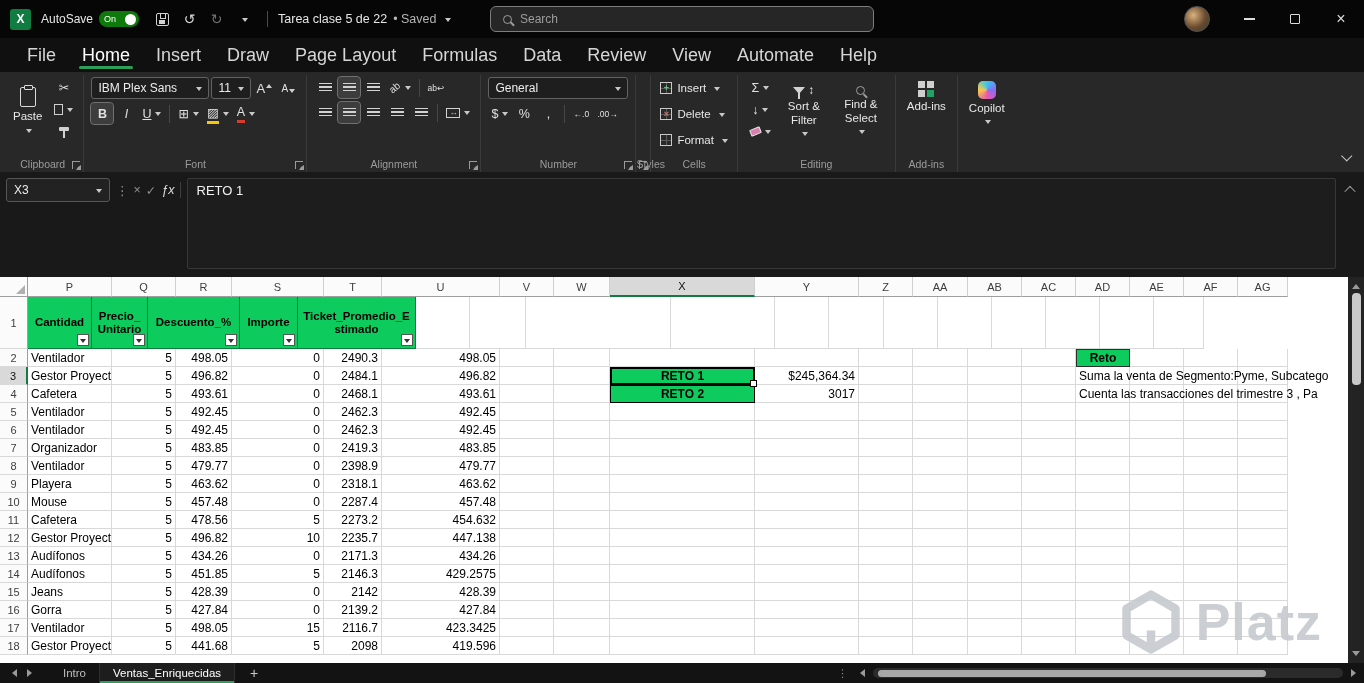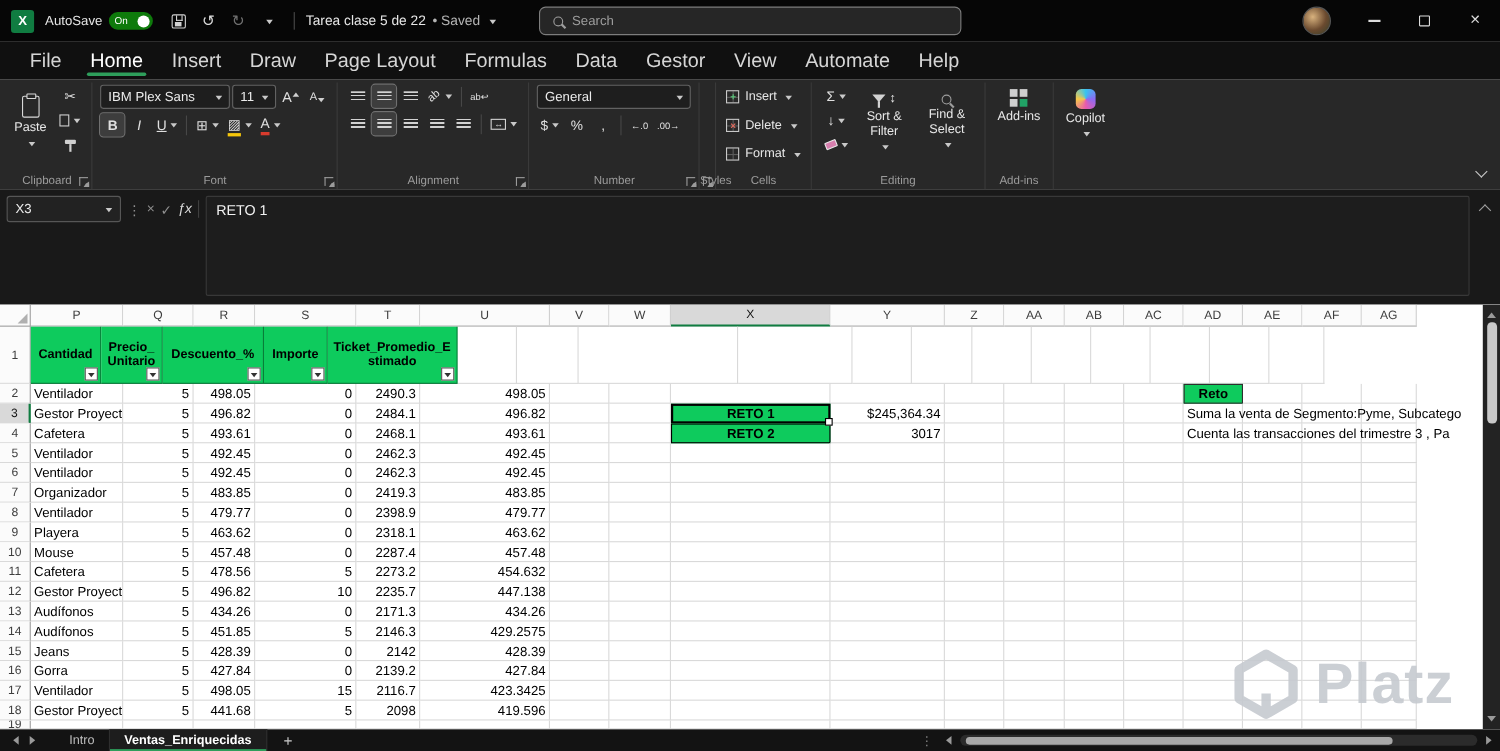--- a/index.html
+++ b/index.html
@@ -141,21 +141,21 @@
   .watermark{position:absolute;right:42px;bottom:8px;display:flex;align-items:center;gap:12px;color:#c6cad0;opacity:.9;z-index:5;pointer-events:none;}
   .watermark .wm-text{font-size:52px;font-weight:bold;letter-spacing:1px;}
 
   
   .sheetbar{height:20px;background:#131313;display:flex;align-items:center;color:#bdbdbd;font-size:11.5px;padding-left:8px;position:relative;}
   .navtri{width:0;height:0;display:inline-block;cursor:pointer;}
   .tri-l{border:4px solid transparent;border-right:5px solid #9a9a9a;margin-right:10px;}
   .tri-r{border:4px solid transparent;border-left:5px solid #9a9a9a;margin-right:10px;}
   .stabs{display:flex;height:100%;margin-left:4px;}
   .stab{padding:0 13px;display:flex;align-items:center;border-right:1px solid #2e2e2e;position:relative;cursor:pointer;white-space:nowrap;}
-  .stab.active{color:#fff;font-weight:bold;background:#1d1d1d;}
+  .stab.active{color:#fff;font-weight:normal;background:#1d1d1d;}
   .stab.active::after{content:"";position:absolute;left:0;right:0;bottom:0;height:2px;background:var(--tab-underline);}
   .addsheet{margin-left:10px;width:18px;height:18px;display:grid;place-items:center;color:#c9c9c9;font-size:14px;background:none;border:none;cursor:pointer;font-family:inherit;}
   .hzone{position:absolute;right:4px;top:0;height:100%;display:flex;align-items:center;gap:8px;}
   .hdots{color:#8a8a8a;font-size:11px;cursor:pointer;}
   .htrack{width:470px;height:10px;background:#2b2b2b;border-radius:5px;position:relative;cursor:pointer;}
   .hthumb{position:absolute;left:5px;top:1.5px;width:388px;height:7px;background:#a8a8a8;border-radius:4px;}
 </style>
 </head>
 <body>
 
@@ -208,21 +208,21 @@
 
   <div class="tabrow">
     <div class="rtabs">
         <div class="rtab">File</div>
         <div class="rtab active">Home</div>
         <div class="rtab">Insert</div>
         <div class="rtab">Draw</div>
         <div class="rtab">Page Layout</div>
         <div class="rtab">Formulas</div>
         <div class="rtab">Data</div>
-        <div class="rtab">Gestor</div>
+        <div class="rtab">Review</div>
         <div class="rtab">View</div>
         <div class="rtab">Automate</div>
         <div class="rtab">Help</div>
       </div>
   </div>
 
   <div class="ribbon">
 
     <div class="rgroup">
       <div class="g-body">
@@ -895,41 +895,20 @@
           <div class="cell" style="width: 104px;"></div>
           <div class="cell" style="width: 54px;"></div>
           <div class="cell" style="width: 55px;"></div>
           <div class="cell" style="width: 54px;"></div>
           <div class="cell" style="width: 54px;"></div>
           <div class="cell" style="width: 54px;"></div>
           <div class="cell" style="width: 54px;"></div>
           <div class="cell" style="width: 54px;"></div>
           <div class="cell" style="width: 50px;"></div>
         </div>
-        <div class="grow clip" style="height: 8px;">
-          <div class="rowhead">19</div>
-          <div class="cell" style="width: 84px;"></div>
-          <div class="cell" style="width: 64px;"></div>
-          <div class="cell" style="width: 56px;"></div>
-          <div class="cell" style="width: 92px;"></div>
-          <div class="cell" style="width: 58px;"></div>
-          <div class="cell" style="width: 118px;"></div>
-          <div class="cell" style="width: 54px;"></div>
-          <div class="cell" style="width: 56px;"></div>
-          <div class="cell" style="width: 145px;"></div>
-          <div class="cell" style="width: 104px;"></div>
-          <div class="cell" style="width: 54px;"></div>
-          <div class="cell" style="width: 55px;"></div>
-          <div class="cell" style="width: 54px;"></div>
-          <div class="cell" style="width: 54px;"></div>
-          <div class="cell" style="width: 54px;"></div>
-          <div class="cell" style="width: 54px;"></div>
-          <div class="cell" style="width: 54px;"></div>
-          <div class="cell" style="width: 50px;"></div>
-        </div>
       </div>
 
     <div class="vscroll">
       <span class="sc-up"></span>
       <span class="sc-thumb"></span>
       <span class="sc-dn"></span>
     </div>
 
     <div class="watermark">
       <svg width="66" height="66" viewBox="0 0 70 70">

